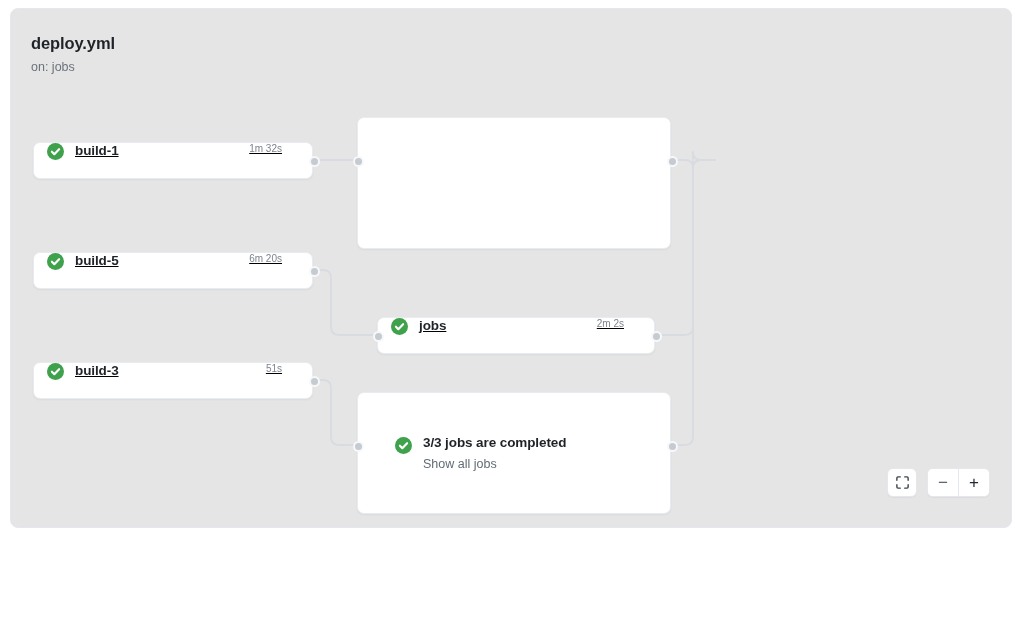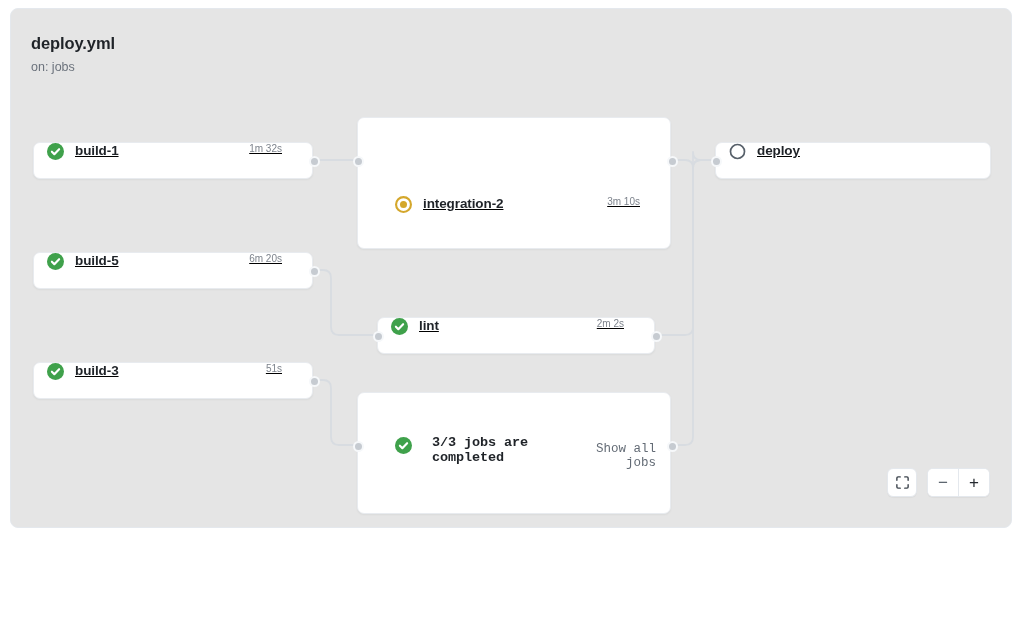--- a/index.html
+++ b/index.html
@@ -132,39 +132,37 @@
     position: absolute;
     left: 0;
     right: 0;
     top: 43px;
     display: flex;
     align-items: flex-start;
     padding: 0 14px 0 37px;
     box-sizing: border-box;
   }
   .matrix-texts {
-    margin-left: 20px;
-    display: flex;
-    flex-direction: row;
-    font-family: Liberation Mono, monospace;
+    margin-left: 11px;
+    display: flex;
+    flex-direction: column;
   }
   .matrix-summary {
     font-size: 13.5px;
     font-weight: bold;
     color: #1f2328;
     letter-spacing: -0.1px;
     line-height: 1.1;
   }
   .matrix-link {
     font-size: 12.5px;
     color: #636b75;
     margin-top: 7px;
     line-height: 1.1;
     cursor: pointer;
-    text-align: right;
   }
   .matrix-icon-wrap { margin-top: 1px; }
 
   
   .port {
     position: absolute;
     width: 11px;
     height: 11px;
     border-radius: 50%;
     background: #c6cbd1;
@@ -281,39 +279,31 @@
         <circle cx="8" cy="8" r="8"></circle>
           <path d="M4.6 8.2 L6.9 10.5 L11.4 5.8"></path>
       </svg>
       <span class="node-name">build-3</span>
       <span class="node-duration">51s</span>
     </div>
     <div class="port" style="left:280px; top:18.5px;"></div>
   </div>
 
   <div class="node" style="left:346px; top:108px; width:314px; height:132px;">
-    <div class="node-row" style="top:78px; height:26px; padding-left:37px;">
-      <svg class="status-icon status-inprogress" viewBox="0 0 16 16">
-        <circle class="ring" cx="8" cy="8" r="7"></circle>
-          <circle class="dot" cx="8" cy="8" r="3.3"></circle>
-      </svg>
-      <span class="node-name">integration-2</span>
-      <span class="node-duration">3m 10s</span>
-    </div>
     <div class="port" style="left:0px; top:43px;"></div>
     <div class="port" style="left:314px; top:43px;"></div>
   </div>
 
   <div class="node" style="left:366px; top:308px; width:278px; height:37px;">
     <div class="node-row" style="top:0; height:37px;">
       <svg class="status-icon status-success" viewBox="0 0 16 16">
         <circle cx="8" cy="8" r="8"></circle>
           <path d="M4.6 8.2 L6.9 10.5 L11.4 5.8"></path>
       </svg>
-      <span class="node-name">lint</span>
+      <span class="node-name">jobs</span>
       <span class="node-duration">2m 2s</span>
     </div>
     <div class="port" style="left:0px; top:18.5px;"></div>
     <div class="port" style="left:278px; top:18.5px;"></div>
   </div>
 
   <div class="node" style="left:346px; top:383px; width:314px; height:122px;">
     <div class="matrix-body">
       <span class="matrix-icon-wrap">
         <svg class="status-icon status-success" viewBox="0 0 16 16">
@@ -323,30 +313,20 @@
       </span>
       <span class="matrix-texts">
         <span class="matrix-summary">3/3 jobs are completed</span>
         <span class="matrix-link">Show all jobs</span>
       </span>
     </div>
     <div class="port" style="left:0px; top:53px;"></div>
     <div class="port" style="left:314px; top:53px;"></div>
   </div>
 
-  <div class="node" style="left:704px; top:133px; width:276px; height:37px;">
-    <div class="node-row" style="top:0; height:37px;">
-      <svg class="status-icon status-pending" viewBox="0 0 16 16">
-        <circle cx="8" cy="8" r="6.6"></circle>
-      </svg>
-      <span class="node-name">deploy</span>
-      <span class="node-duration"></span>
-    </div>
-    <div class="port" style="left:0px; top:18.5px;"></div>
-  </div>
 
   <div class="controls">
     <div class="ctrl-btn">
       <svg width="15" height="15" viewBox="0 0 16 16">
         <g fill="none" stroke="#3d444d" stroke-width="1.5" stroke-linecap="round">
           <path d="M2 5.6 V3.2 Q2 2 3.2 2 H5.6"></path>
           <path d="M10.4 2 H12.8 Q14 2 14 3.2 V5.6"></path>
           <path d="M14 10.4 V12.8 Q14 14 12.8 14 H10.4"></path>
           <path d="M5.6 14 H3.2 Q2 14 2 12.8 V10.4"></path>
         </g>

